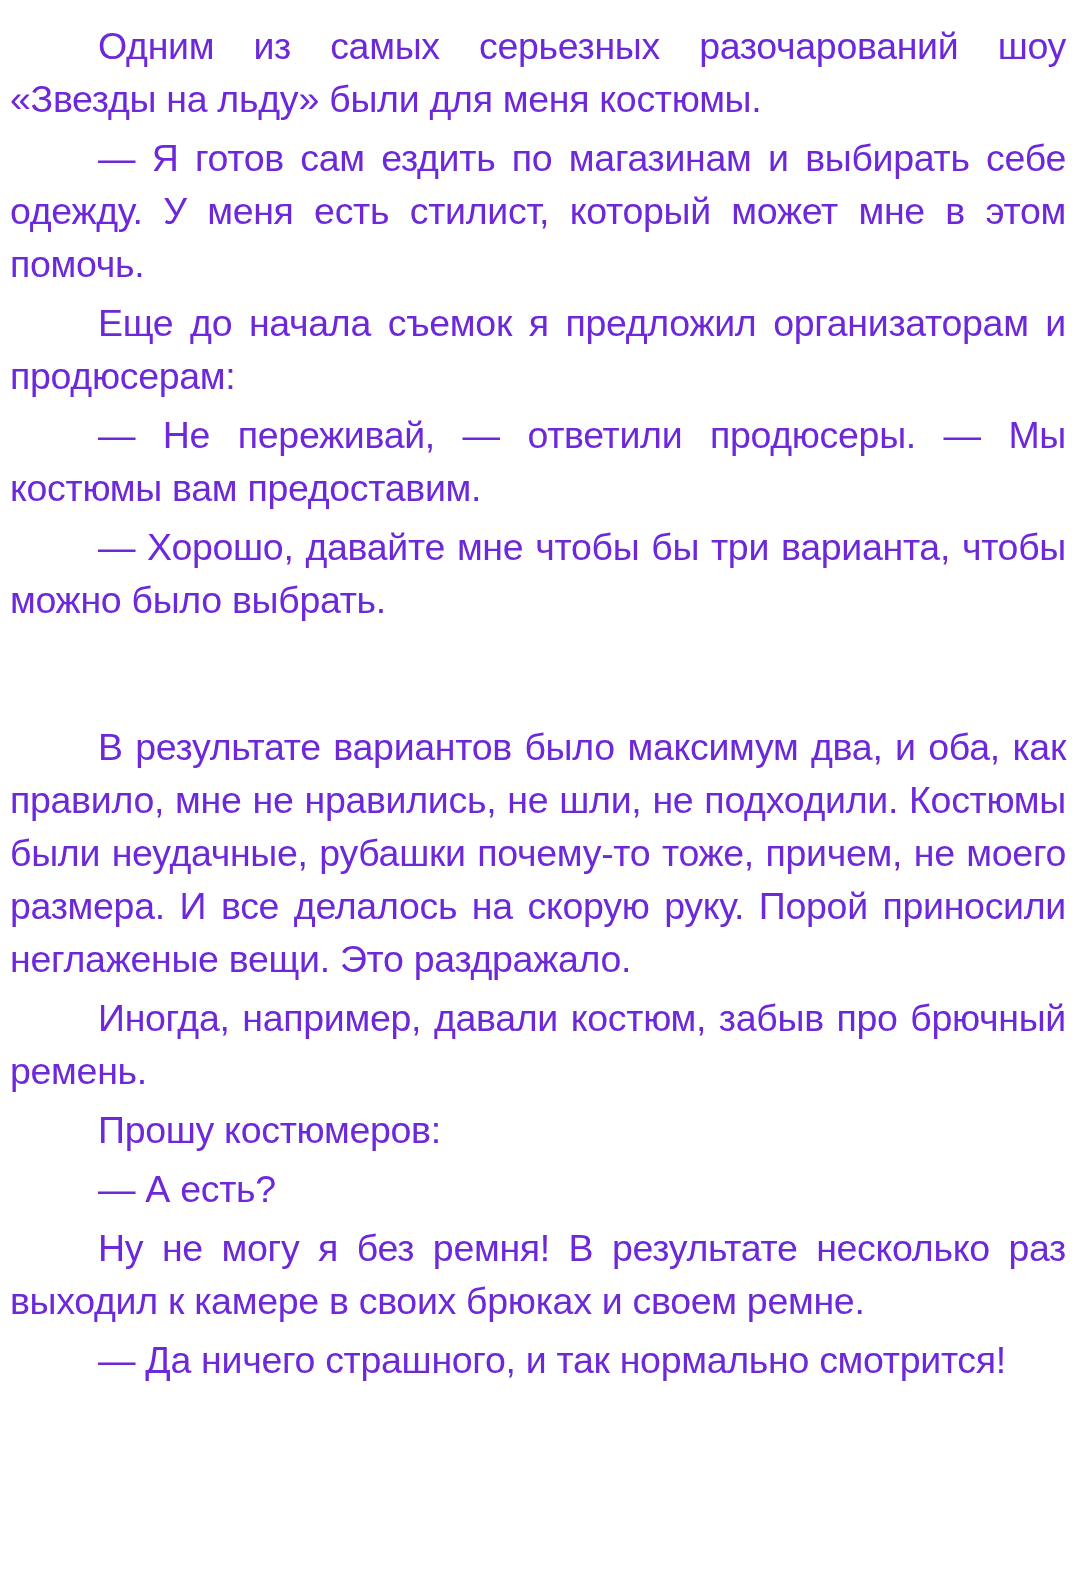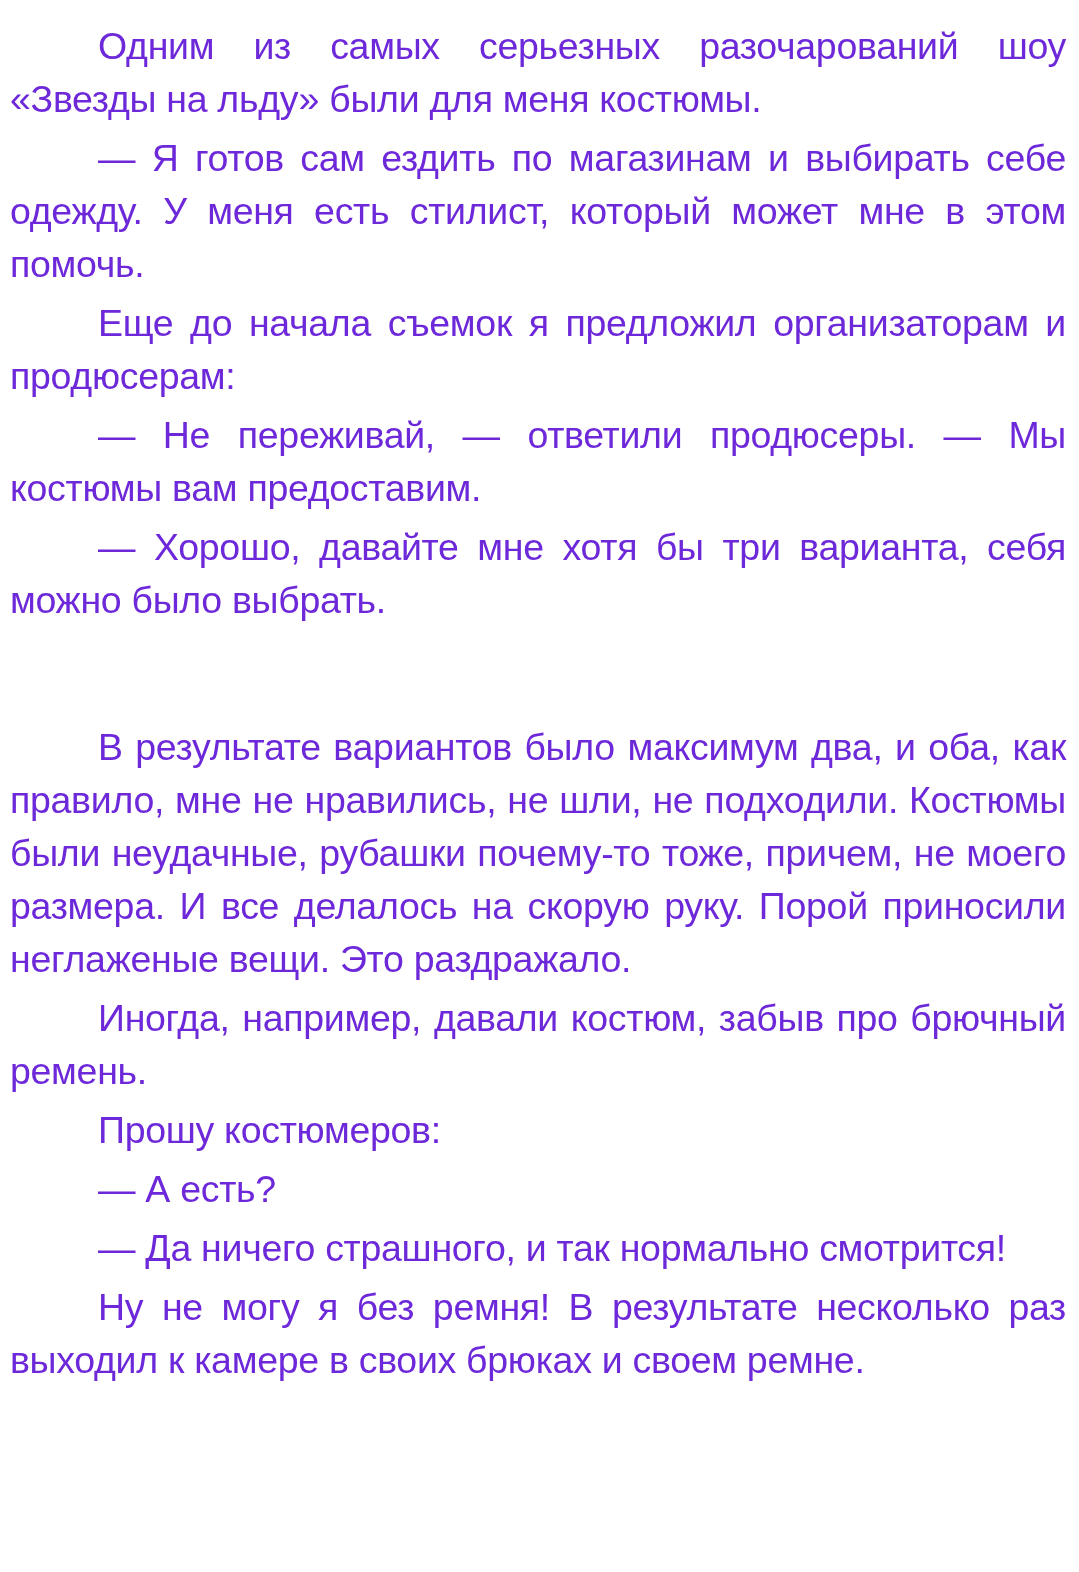--- a/index.html
+++ b/index.html
@@ -35,23 +35,23 @@
     }
   </style>
 </head>
 <body>
 
 <div class="page">
   <p class="para">Одним из самых серьезных разочарований шоу «Звезды на льду» были для меня костюмы.</p>
   <p class="para">— Я готов сам ездить по магазинам и выбирать себе одежду. У меня есть стилист, который может мне в этом помочь.</p>
   <p class="para">Еще до начала съемок я предложил организаторам и продюсерам:</p>
   <p class="para">— Не переживай, — ответили продюсеры. — Мы костюмы вам предоставим.</p>
-  <p class="para">— Хорошо, давайте мне хотя бы три варианта, себя можно было выбрать.</p>
+  <p class="para">— Хорошо, давайте мне чтобы бы три варианта, чтобы можно было выбрать.</p>
 
   <div class="gap"></div>
 
   <p class="para">В результате вариантов было максимум два, и оба, как правило, мне не нравились, не шли, не подходили. Костюмы были неудачные, рубашки почему-то тоже, причем, не моего размера. И все делалось на скорую руку. Порой приносили неглаженые вещи. Это раздражало.</p>
   <p class="para">Иногда, например, давали костюм, забыв про брючный ремень.</p>
   <p class="para">Прошу костюмеров:</p>
   <p class="para">— А есть?</p>
+  <p class="para">Ну не могу я без ремня! В результате несколько раз выходил к камере в своих брюках и своем ремне.</p>
   <p class="para">— Да ничего страшного, и так нормально смотрится!</p>
-  <p class="para">Ну не могу я без ремня! В результате несколько раз выходил к камере в своих брюках и своем ремне.</p>
 </div>
 
 </body></html>

